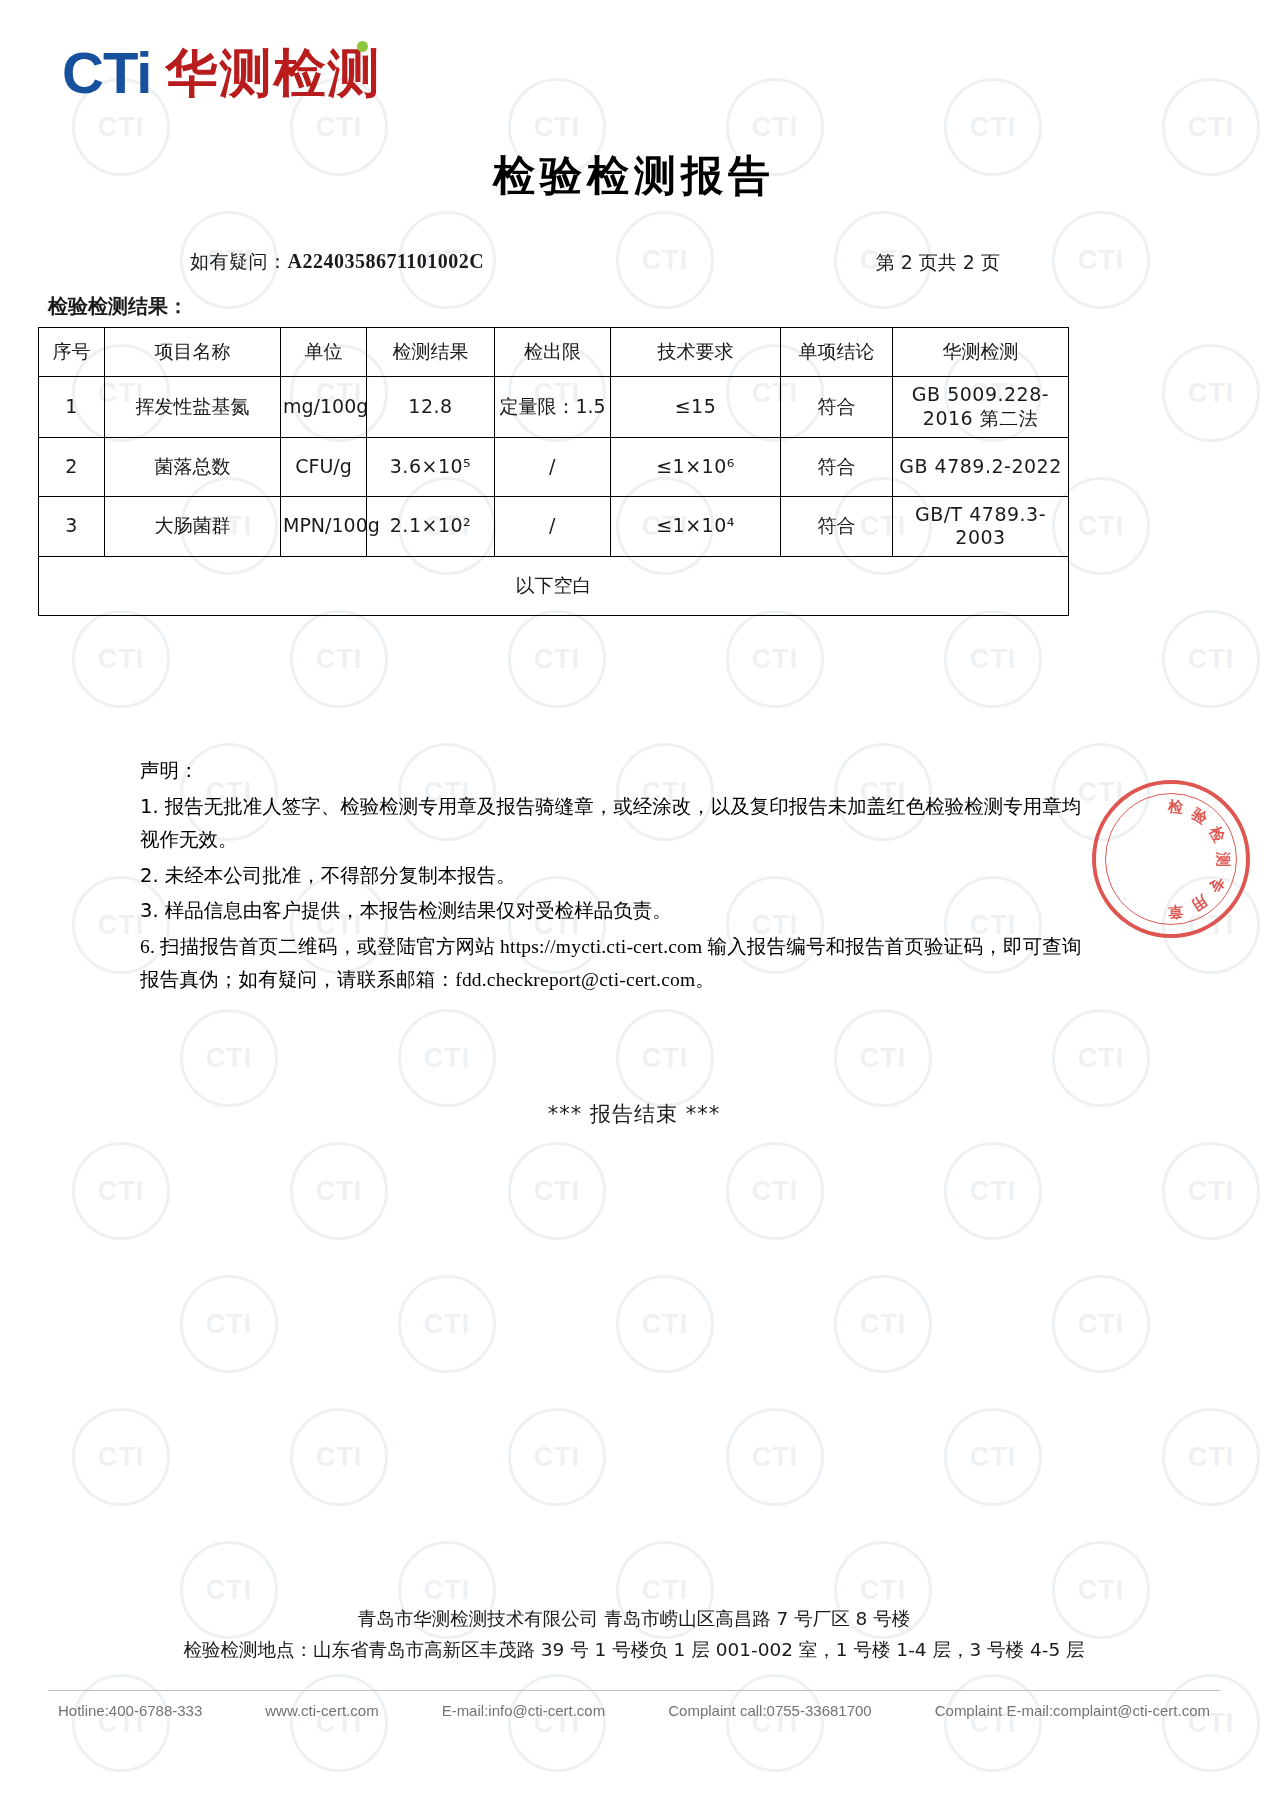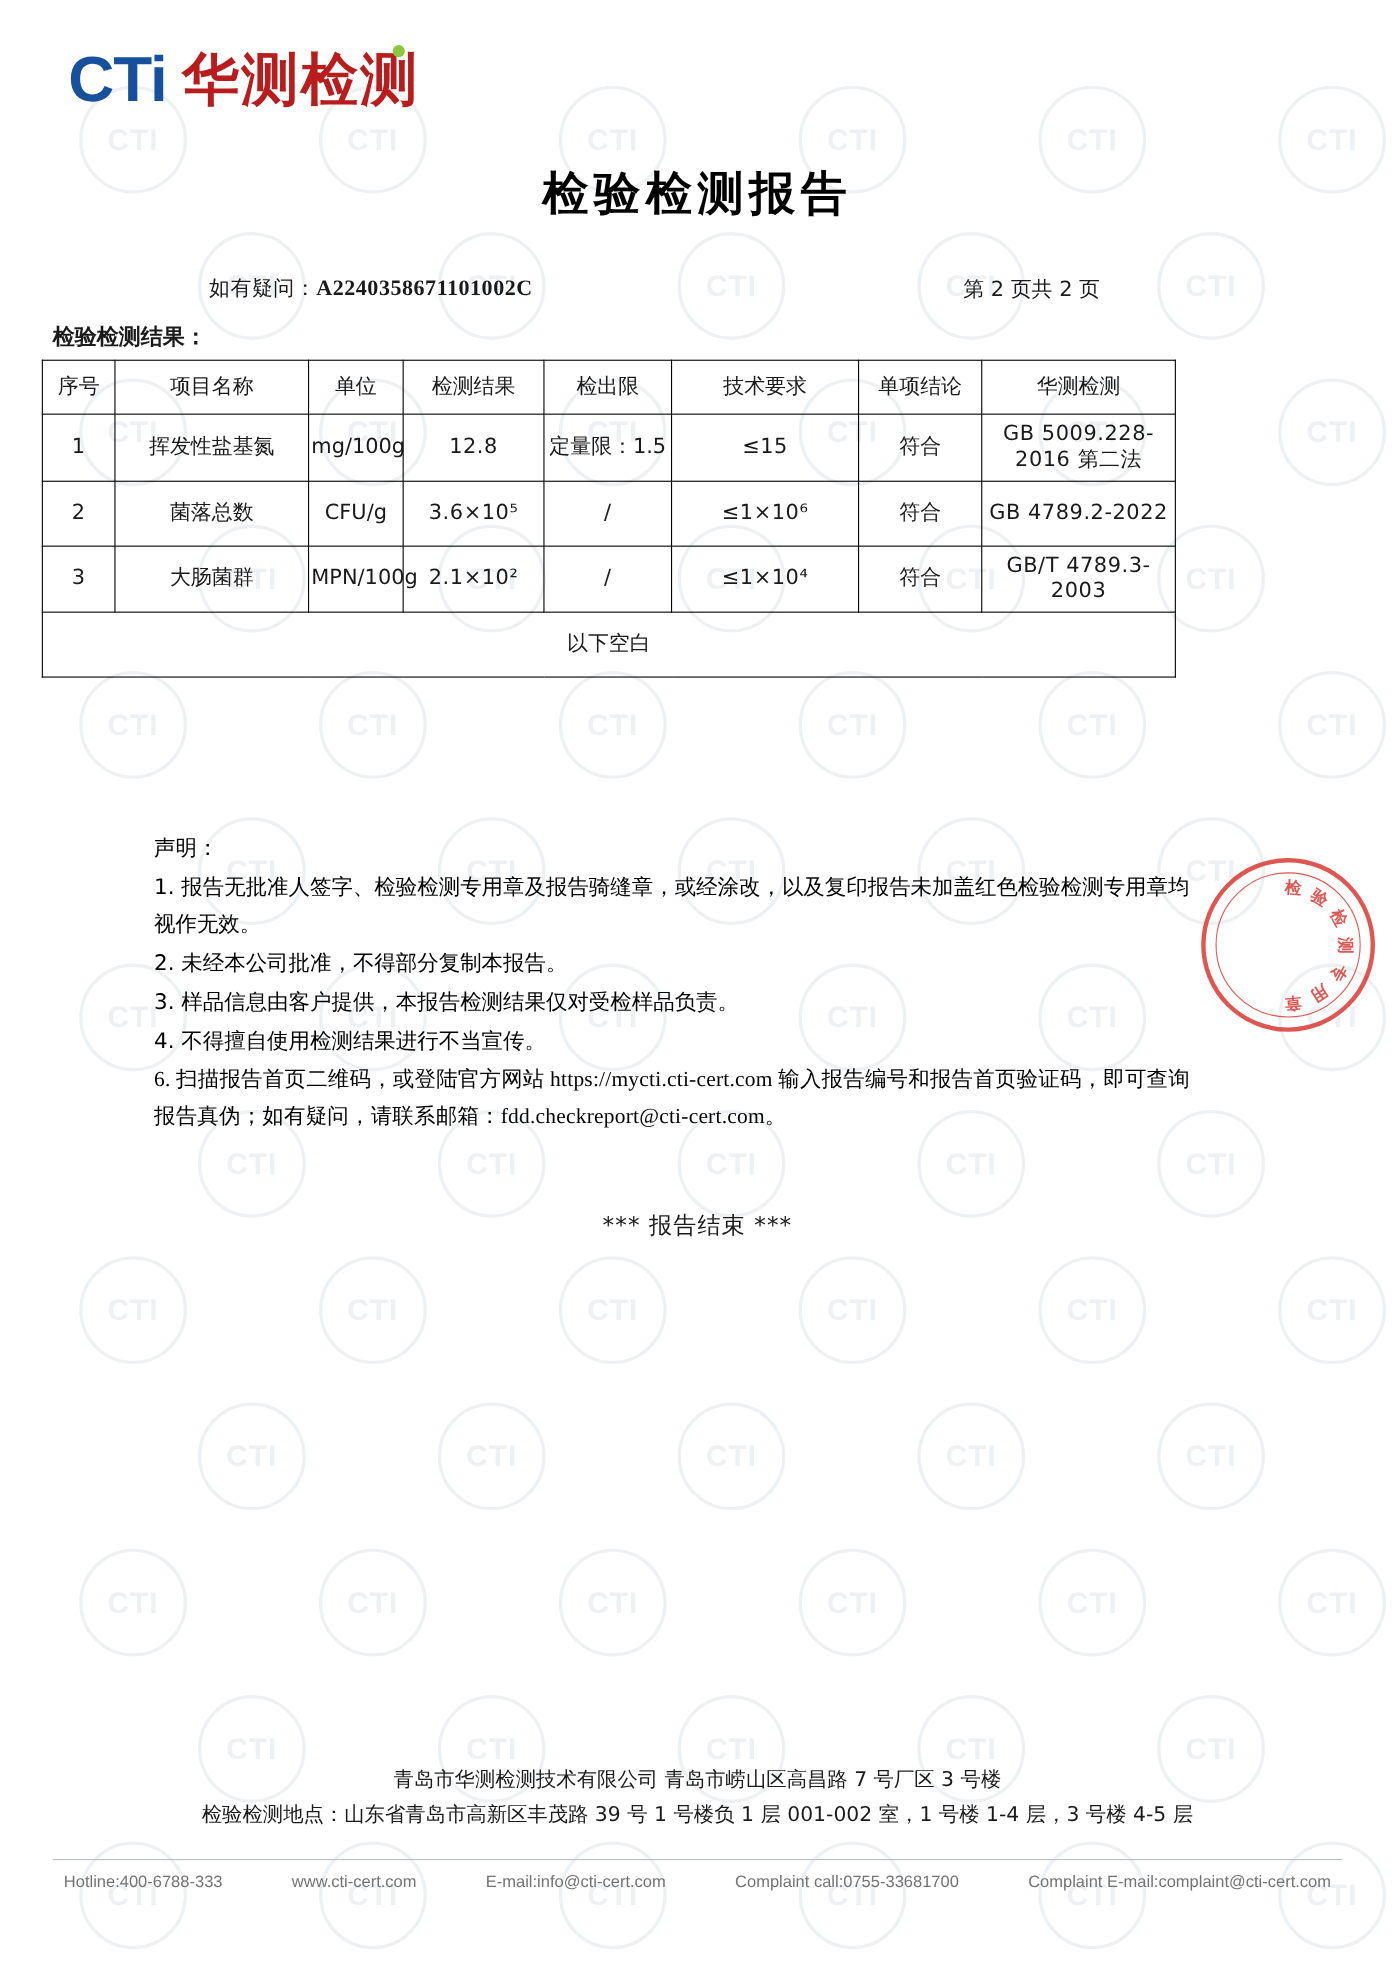--- a/index.html
+++ b/index.html
@@ -401,41 +401,40 @@
         <td colspan="8">以下空白</td>
       </tr>
     </tbody>
   </table>
 
   <div id="declaration">
     <div class="dec-title">声明：</div>
     <div class="dec-item">1. 报告无批准人签字、检验检测专用章及报告骑缝章，或经涂改，以及复印报告未加盖红色检验检测专用章均视作无效。</div>
     <div class="dec-item">2. 未经本公司批准，不得部分复制本报告。</div>
     <div class="dec-item">3. 样品信息由客户提供，本报告检测结果仅对受检样品负责。</div>
-    <div class="dec-item">4. 不得擅自使用检测结果进行不当宣传。</div>
     <div class="dec-item ltn">6. 扫描报告首页二维码，或登陆官方网站 https://mycti.cti-cert.com 输入报告编号和报告首页验证码，即可查询报告真伪；如有疑问，请联系邮箱：fdd.checkreport@cti-cert.com。</div>
   </div>
 
   <div id="report-end">***  报告结束  ***</div>
 
   <div id="stamp">
     <div class="stamp-inner"></div>
     <div class="stamp-text" id="stamp-text">
         <span class="sc" style="left: 71.5321px; top: 14.1979px; transform: rotate(5deg);">检</span>
         <span class="sc" style="left: 95.5745px; top: 22.5546px; transform: rotate(33.3333deg);">验</span>
         <span class="sc" style="left: 112.77px; top: 41.3208px; transform: rotate(61.6667deg);">检</span>
         <span class="sc" style="left: 119px; top: 66px; transform: rotate(90deg);">测</span>
         <span class="sc" style="left: 112.77px; top: 90.6792px; transform: rotate(118.333deg);">专</span>
         <span class="sc" style="left: 95.5745px; top: 109.445px; transform: rotate(146.667deg);">用</span>
         <span class="sc" style="left: 71.5321px; top: 117.802px; transform: rotate(175deg);">章</span>
       </div>
   </div>
 
   <div id="footer-addr">
-    <div>青岛市华测检测技术有限公司 青岛市崂山区高昌路 7 号厂区 3 号楼</div>
+    <div>青岛市华测检测技术有限公司 青岛市崂山区高昌路 7 号厂区 8 号楼</div>
     <div>检验检测地点：山东省青岛市高新区丰茂路 39 号 1 号楼负 1 层 001-002 室，1 号楼 1-4 层，3 号楼 4-5 层</div>
   </div>
 
   <div id="footer-rule"></div>
 
   <div id="footer-links">
     <span>Hotline:400-6788-333</span>
     <span>www.cti-cert.com</span>
     <span>E-mail:info@cti-cert.com</span>
     <span>Complaint call:0755-33681700</span>

